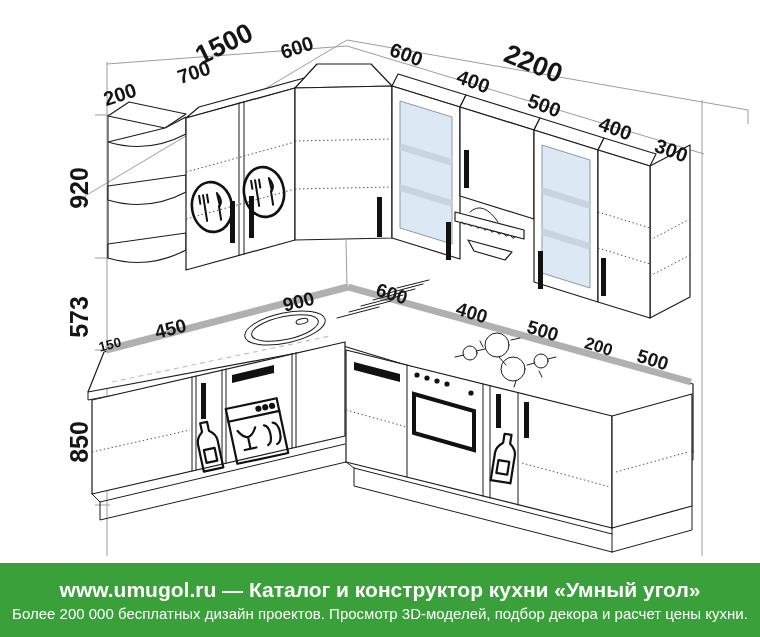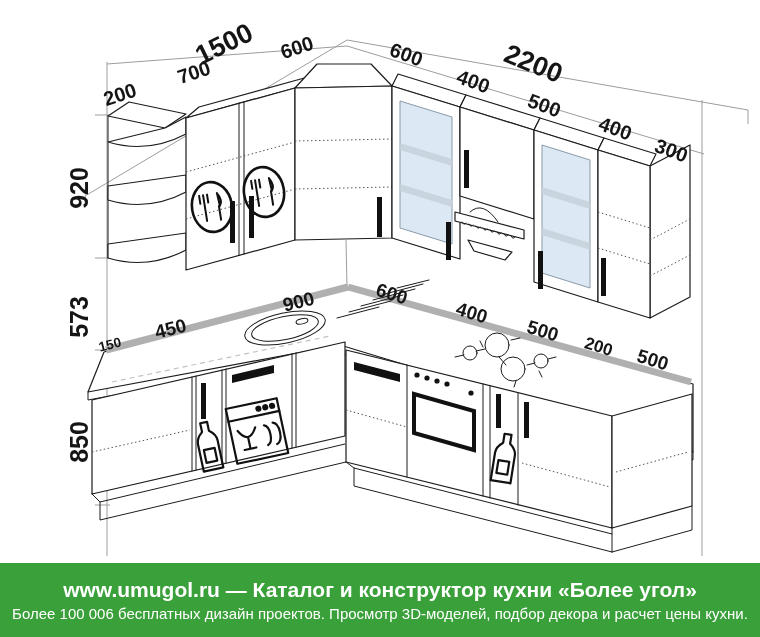--- a/index.html
+++ b/index.html
@@ -225,15 +225,15 @@
     <text transform="translate(390,300) rotate(17)" font-size="19">600</text>
     <text transform="translate(470,319) rotate(17)" font-size="19">400</text>
     <text transform="translate(541,337) rotate(17)" font-size="19">500</text>
     <text transform="translate(597,352) rotate(17)" font-size="17">200</text>
     <text transform="translate(651,366) rotate(17)" font-size="19">500</text>
   </g>
 </svg>
 </div>
 
 <div class="footer">
-  <div class="line1">www.umugol.ru — Каталог и конструктор кухни «Более угол»</div>
-  <div class="line2">Более 100 006 бесплатных дизайн проектов. Просмотр 3D-моделей, подбор декора и расчет цены кухни.</div>
+  <div class="line1">www.umugol.ru — Каталог и конструктор кухни «Умный угол»</div>
+  <div class="line2">Более 200 000 бесплатных дизайн проектов. Просмотр 3D-моделей, подбор декора и расчет цены кухни.</div>
 </div>
 
 </body></html>

